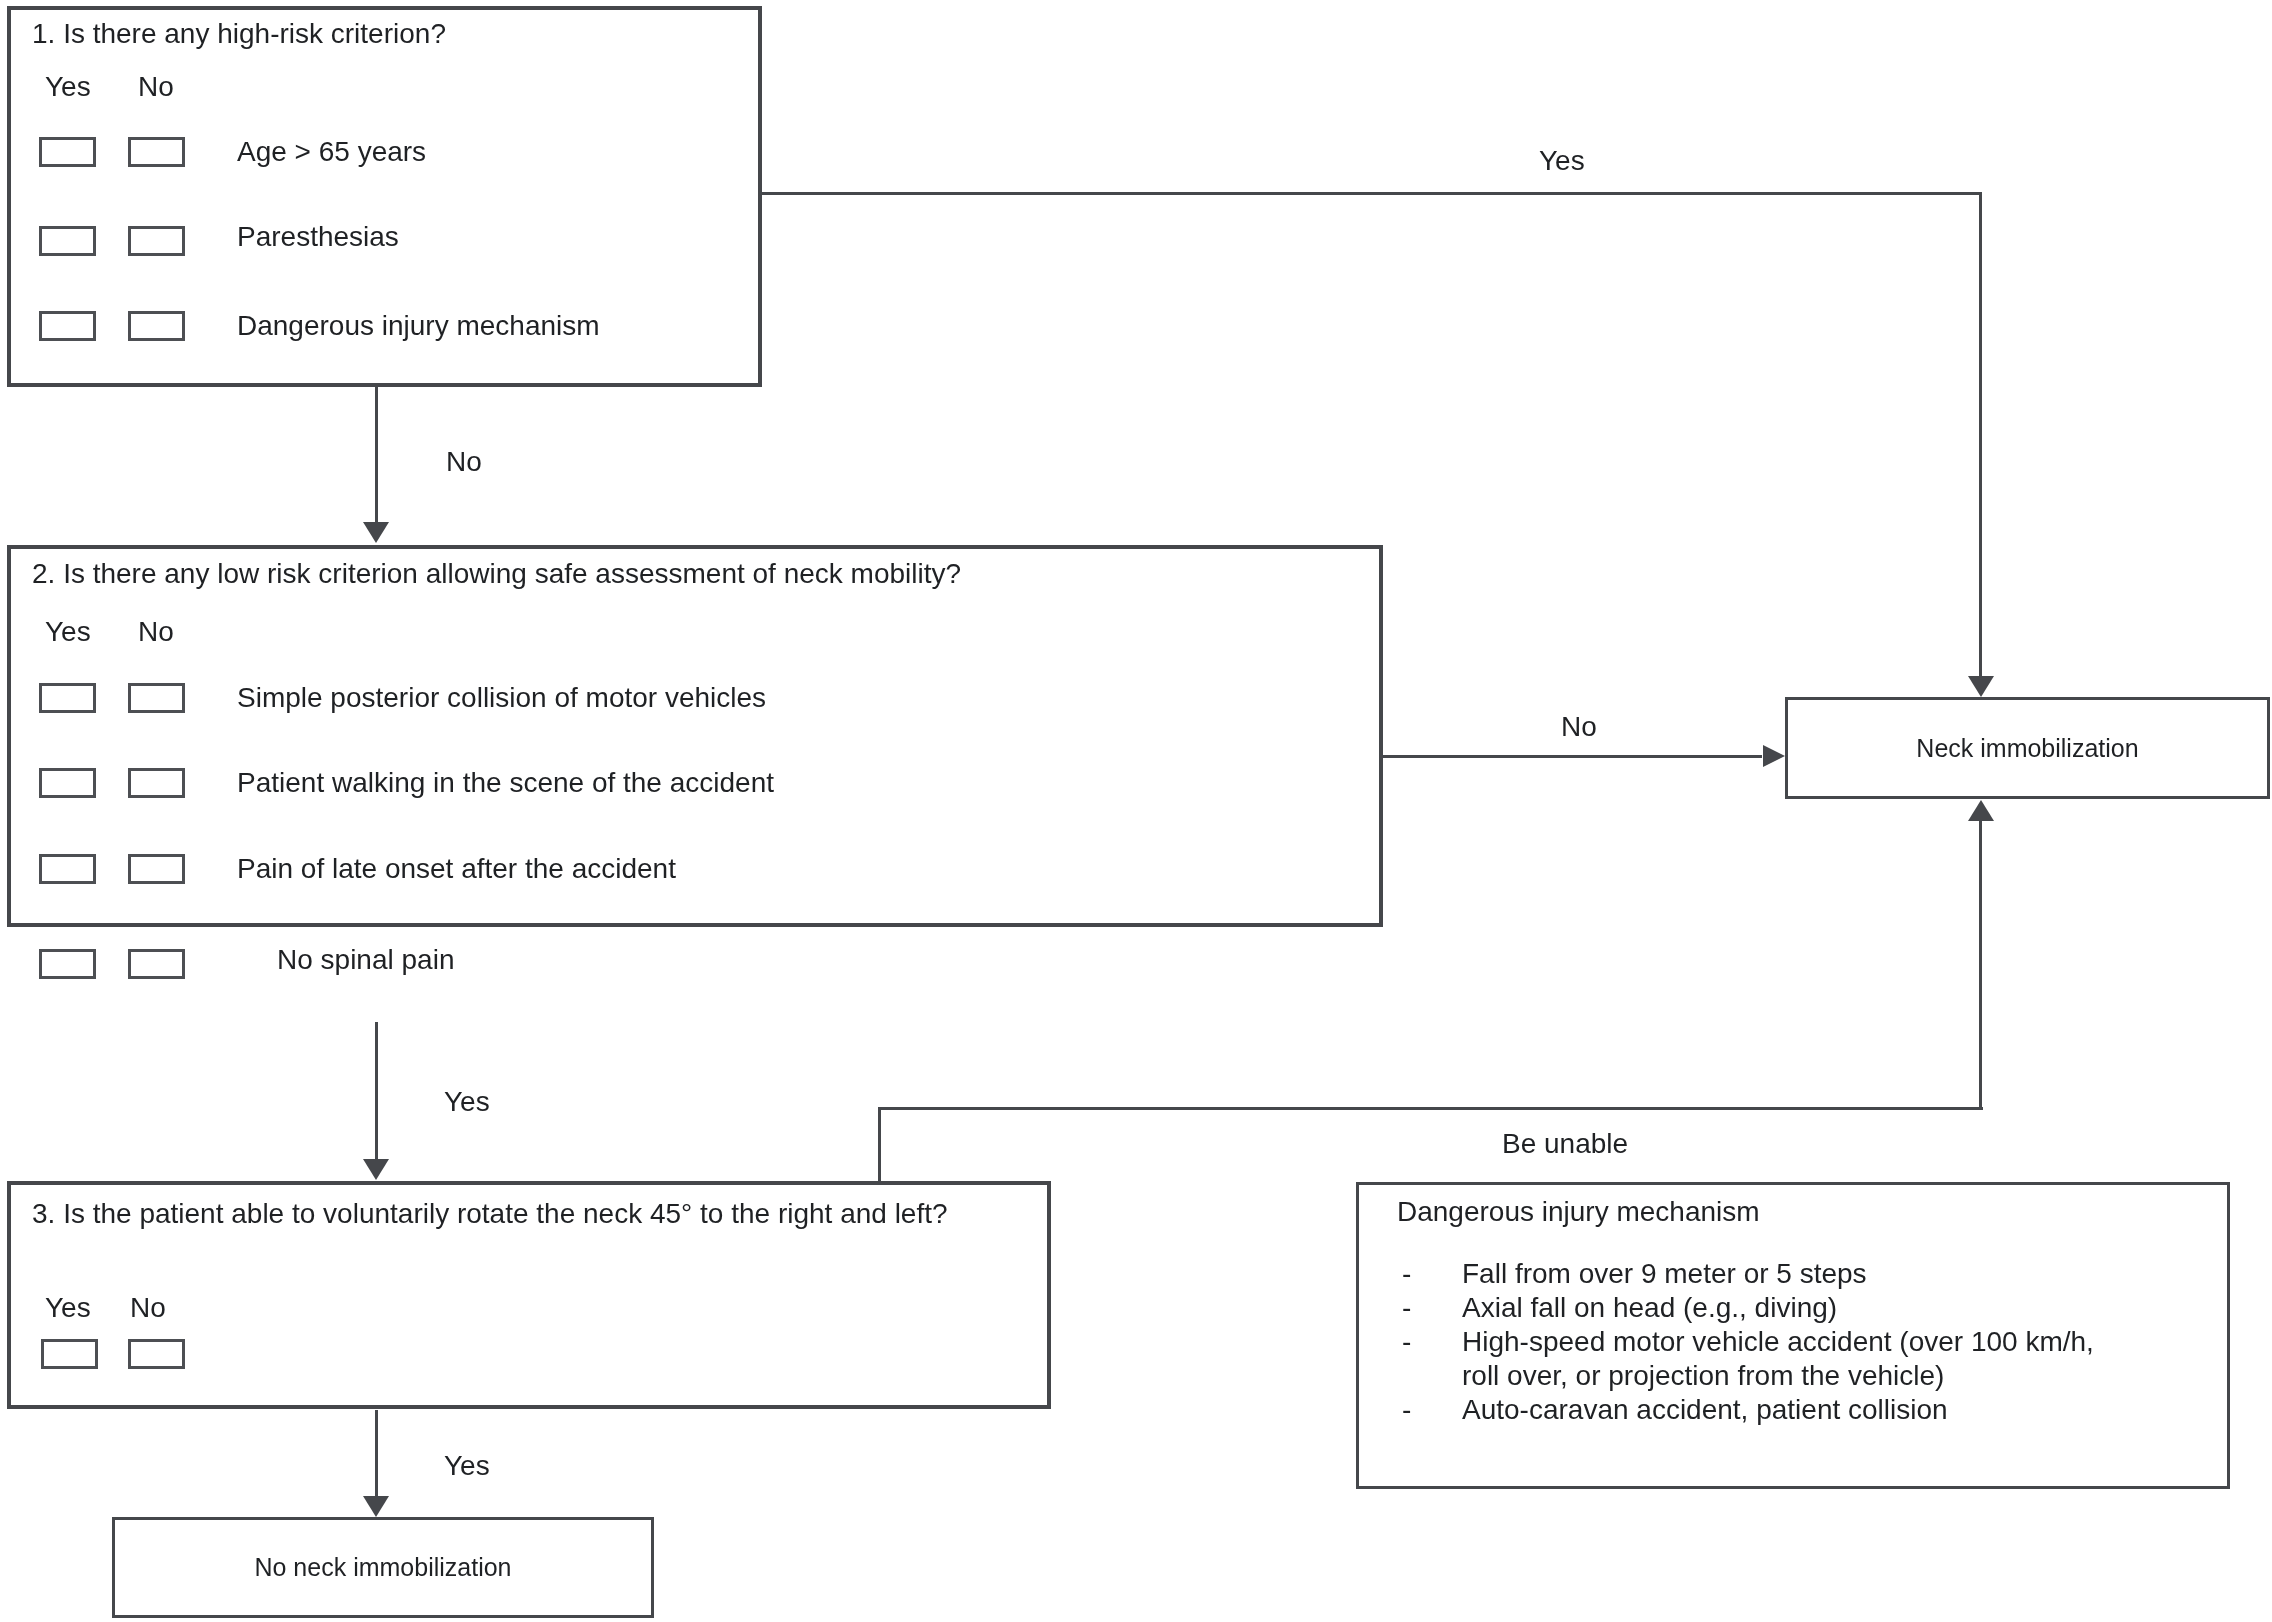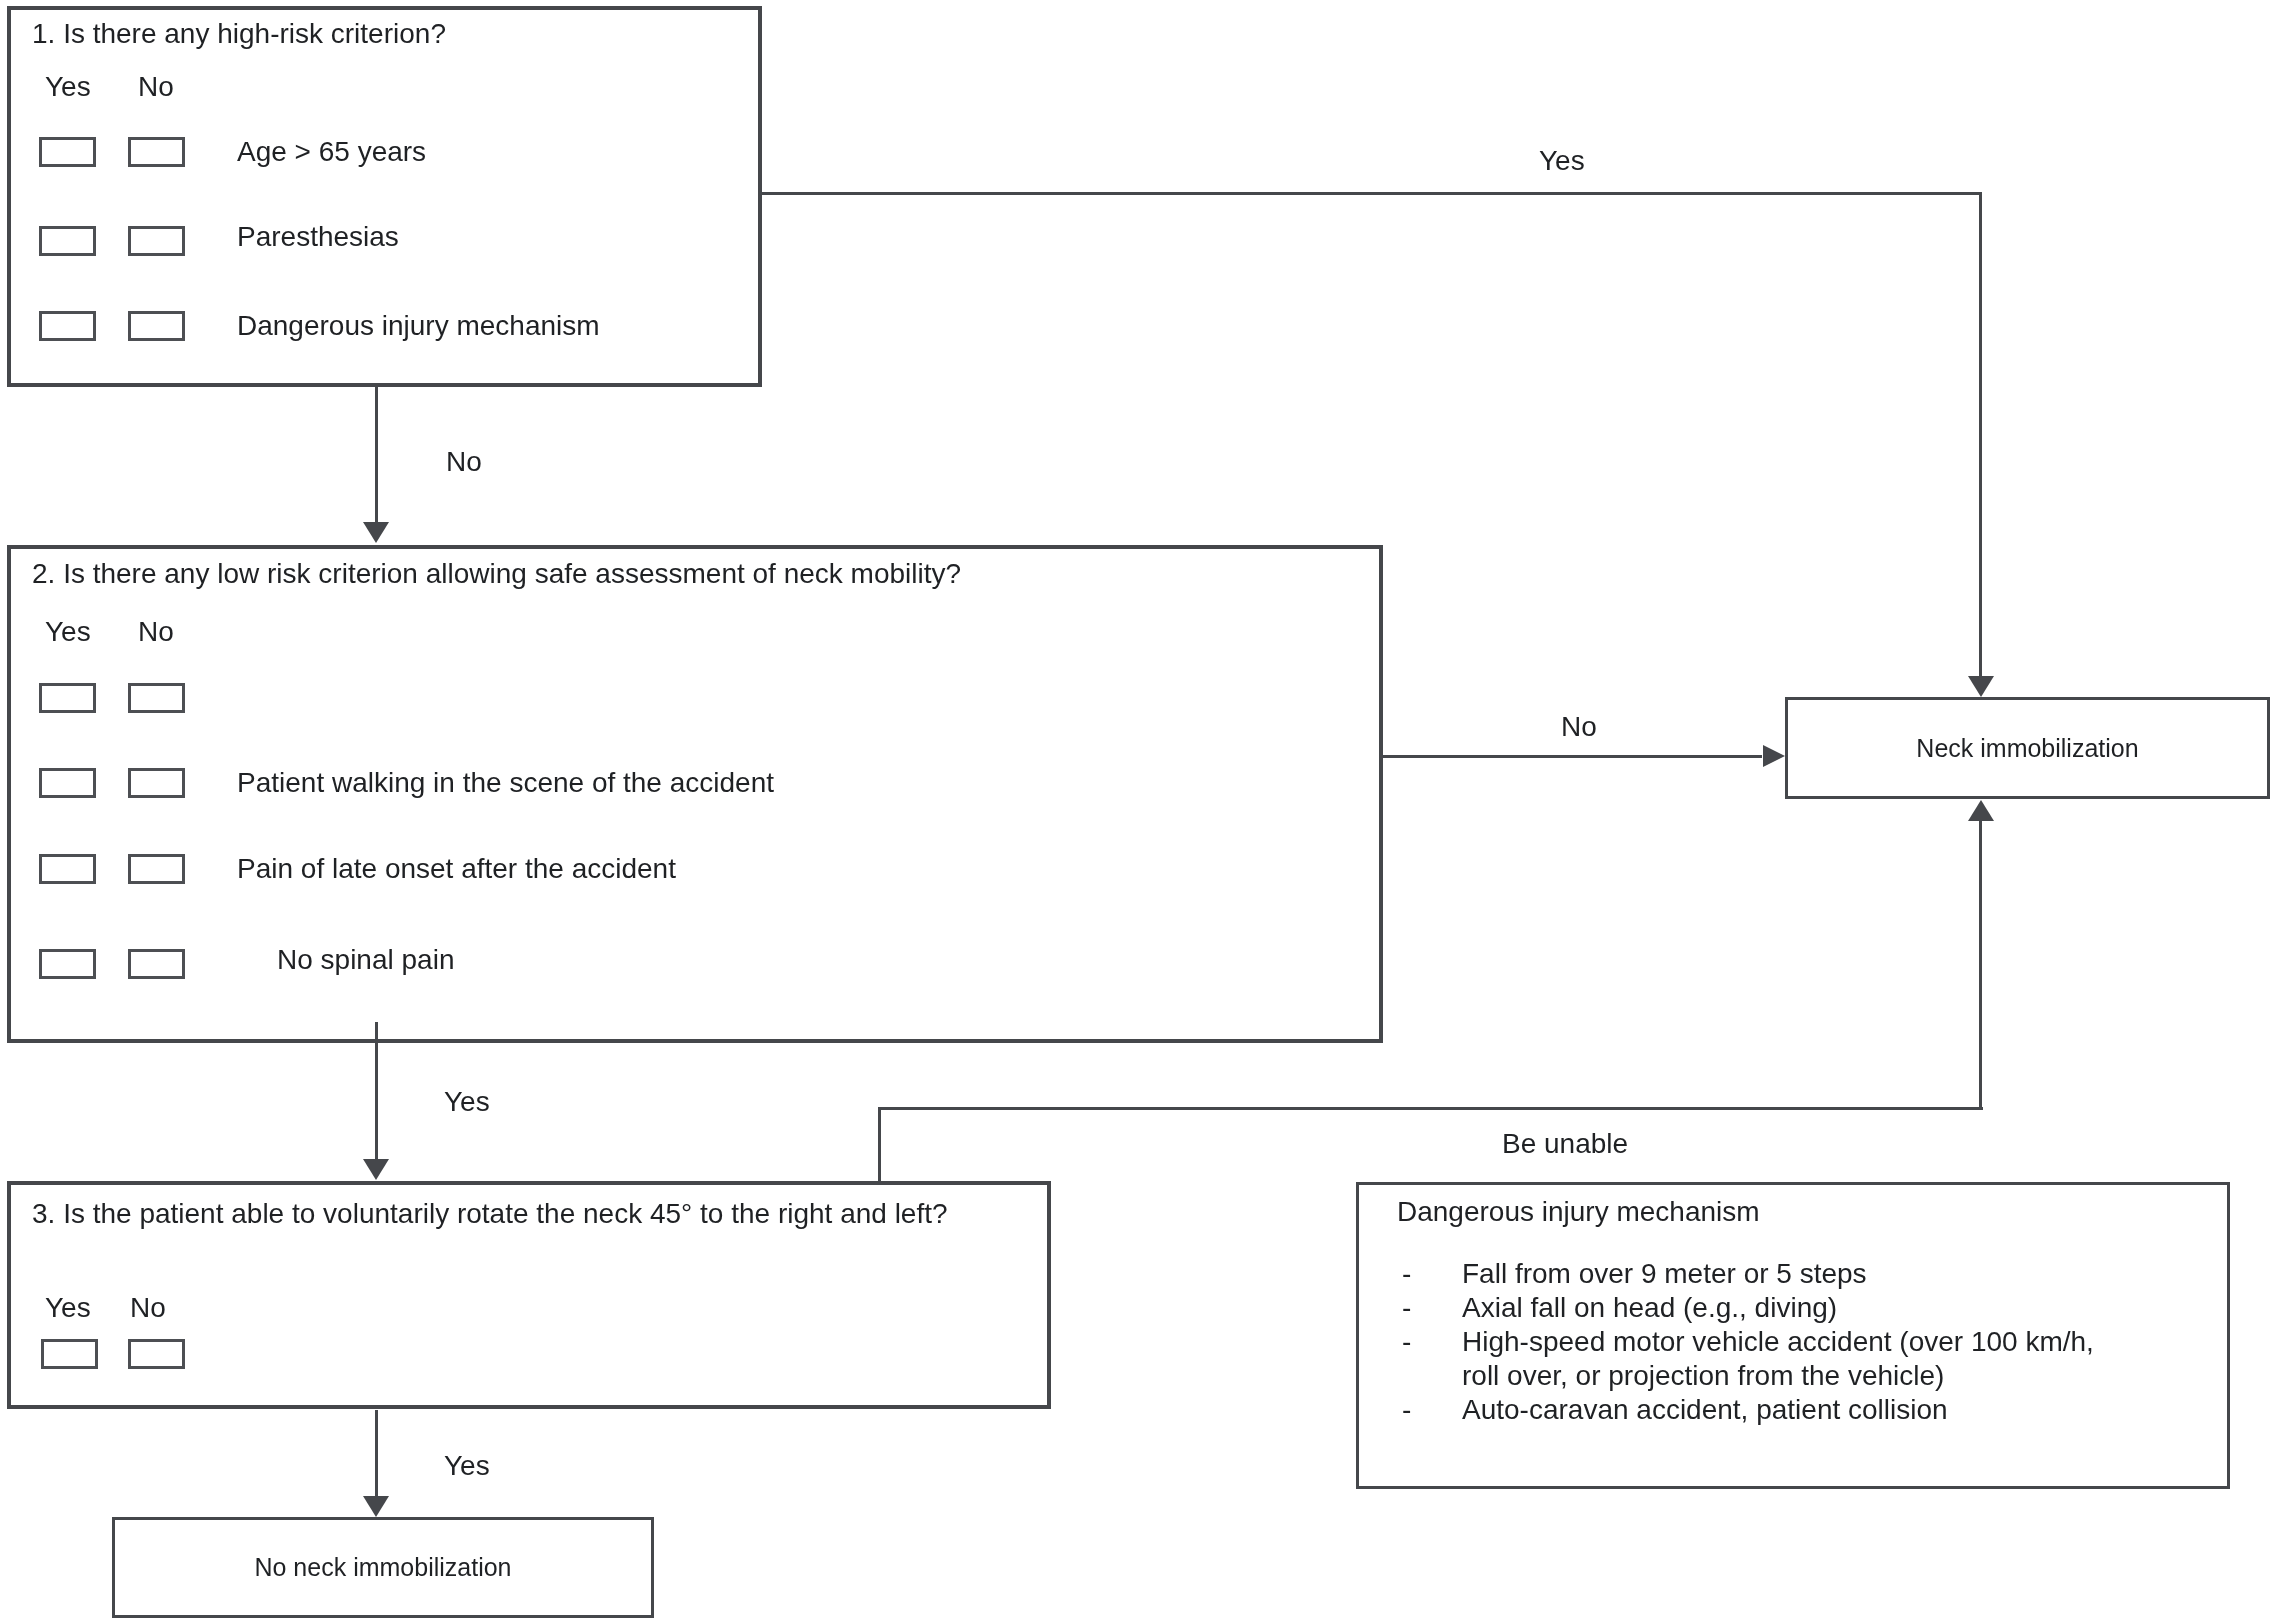--- a/index.html
+++ b/index.html
@@ -71,27 +71,28 @@
 
   <div class="cb" style="left:28px;top:216px;"></div>
   <div class="cb" style="left:117px;top:216px;"></div>
   <div class="item-label" style="left:226px;top:212px;">Paresthesias</div>
 
   <div class="cb" style="left:28px;top:301px;"></div>
   <div class="cb" style="left:117px;top:301px;"></div>
   <div class="item-label" style="left:226px;top:301px;">Dangerous injury mechanism</div>
 </div>
 
-<div class="node" style="left:7px;top:545px;width:1376px;height:498px;">
+<div class="node" style="left:7px;top:545px;width:1376px;height:382px;">
   <div class="box-title" style="left:21px;top:8.3px;">2. Is there any low risk criterion allowing safe assessment of neck mobility?</div>
   <div class="col-label" style="left:34px;top:68px;">Yes</div>
   <div class="col-label" style="left:127px;top:68px;">No</div>
 
   <div class="cb" style="left:28px;top:134px;"></div>
   <div class="cb" style="left:117px;top:134px;"></div>
+  <div class="item-label" style="left:226px;top:134px;">Simple posterior collision of motor vehicles</div>
 
   <div class="cb" style="left:28px;top:219px;"></div>
   <div class="cb" style="left:117px;top:219px;"></div>
   <div class="item-label" style="left:226px;top:219px;">Patient walking in the scene of the accident</div>
 
   <div class="cb" style="left:28px;top:305px;"></div>
   <div class="cb" style="left:117px;top:305px;"></div>
   <div class="item-label" style="left:226px;top:305px;">Pain of late onset after the accident</div>
 
   <div class="cb" style="left:28px;top:400px;"></div>

